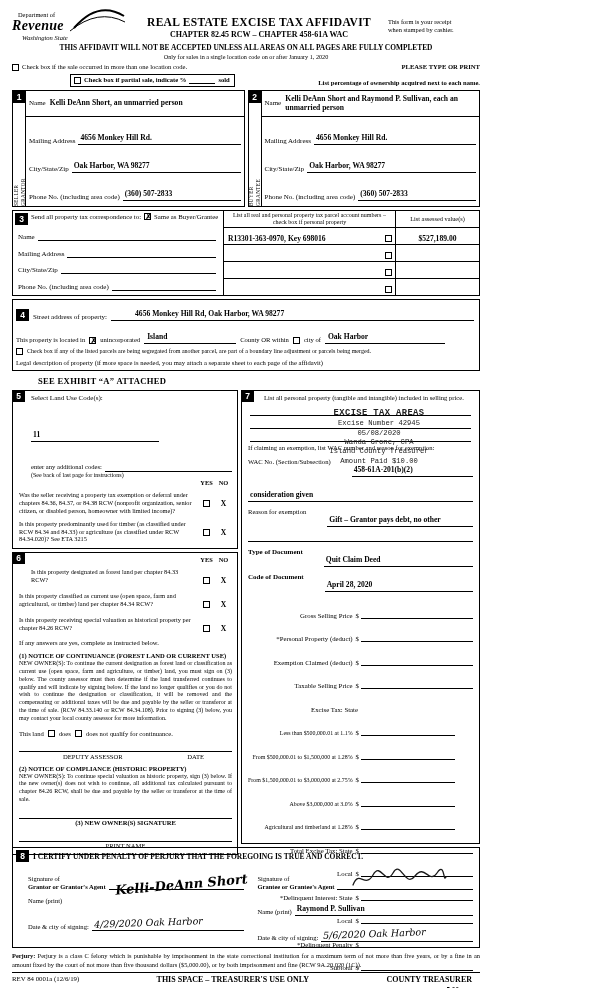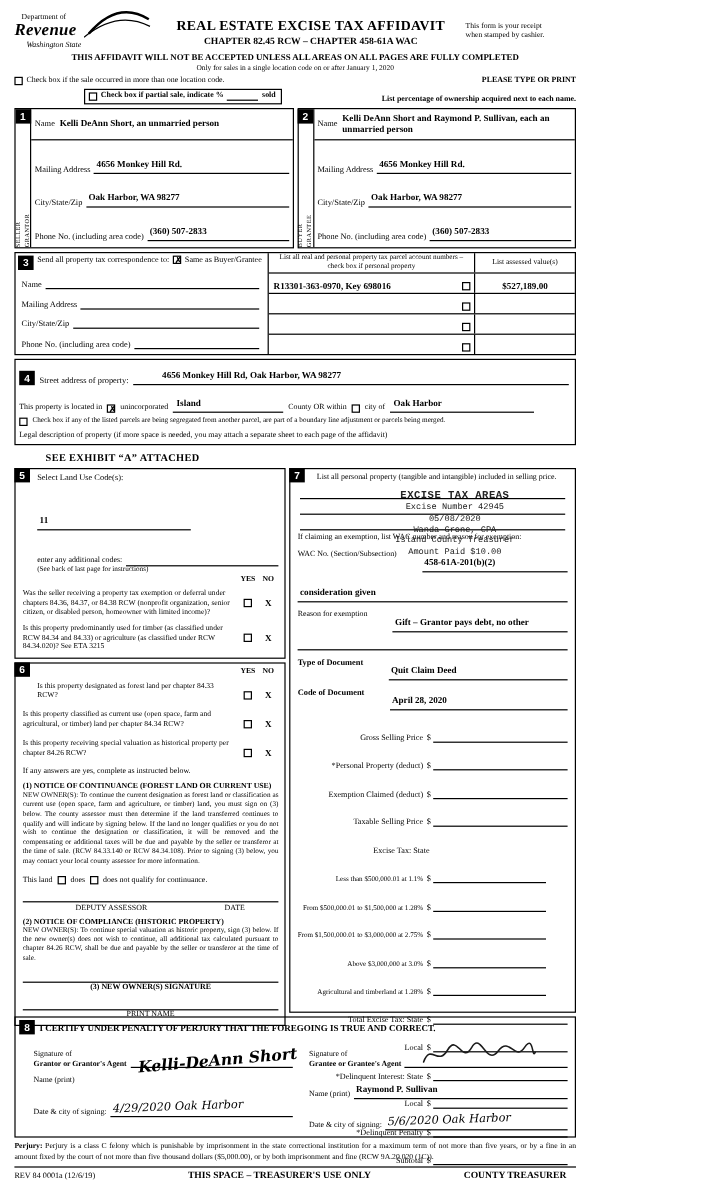--- a/index.html
+++ b/index.html
@@ -129,21 +129,21 @@
   .siglbl { font-size:6.5px; line-height:1.2; }
   .siglbl .b { display:block; }
   .ufsig { flex:1; border-bottom:1px solid #000; height:100%; position:relative; }
   .script { position:absolute; left:6px; bottom:-3px; font-family:"DejaVu Serif",serif; font-style:italic;
             font-weight:bold; font-size:13px; transform:rotate(-5deg); white-space:nowrap; }
   .scribble { position:absolute; left:14px; bottom:-2px; }
   .s8col .frow { margin-top:7px; padding:0; }
   .hand { font-family:"DejaVu Serif",serif; font-style:italic; font-size:9.5px; display:inline-block; transform:rotate(-2deg); white-space:nowrap; }
 
   .perjury { font-size:6.4px; line-height:1.3; text-align:justify; margin-top:4px; }
-  .pfoot { display:flex; justify-content:space-between; align-items:flex-end; border-top:1px solid #000; margin-top:3px; padding:2px 2px 0 0; }
+  .pfoot { display:flex; justify-content:space-between; border-top:1px solid #000; margin-top:3px; padding:2px 2px 0 0; }
   .pfoot .rev { font-size:6.8px; }
   .pfoot .mid { font-weight:bold; font-size:8px; }
   .pfoot .right { font-weight:bold; font-size:8px; margin-right:6px; }
 </style>
 </head>
 <body>
 
 <div class="page">
 
   <div class="hdr">

